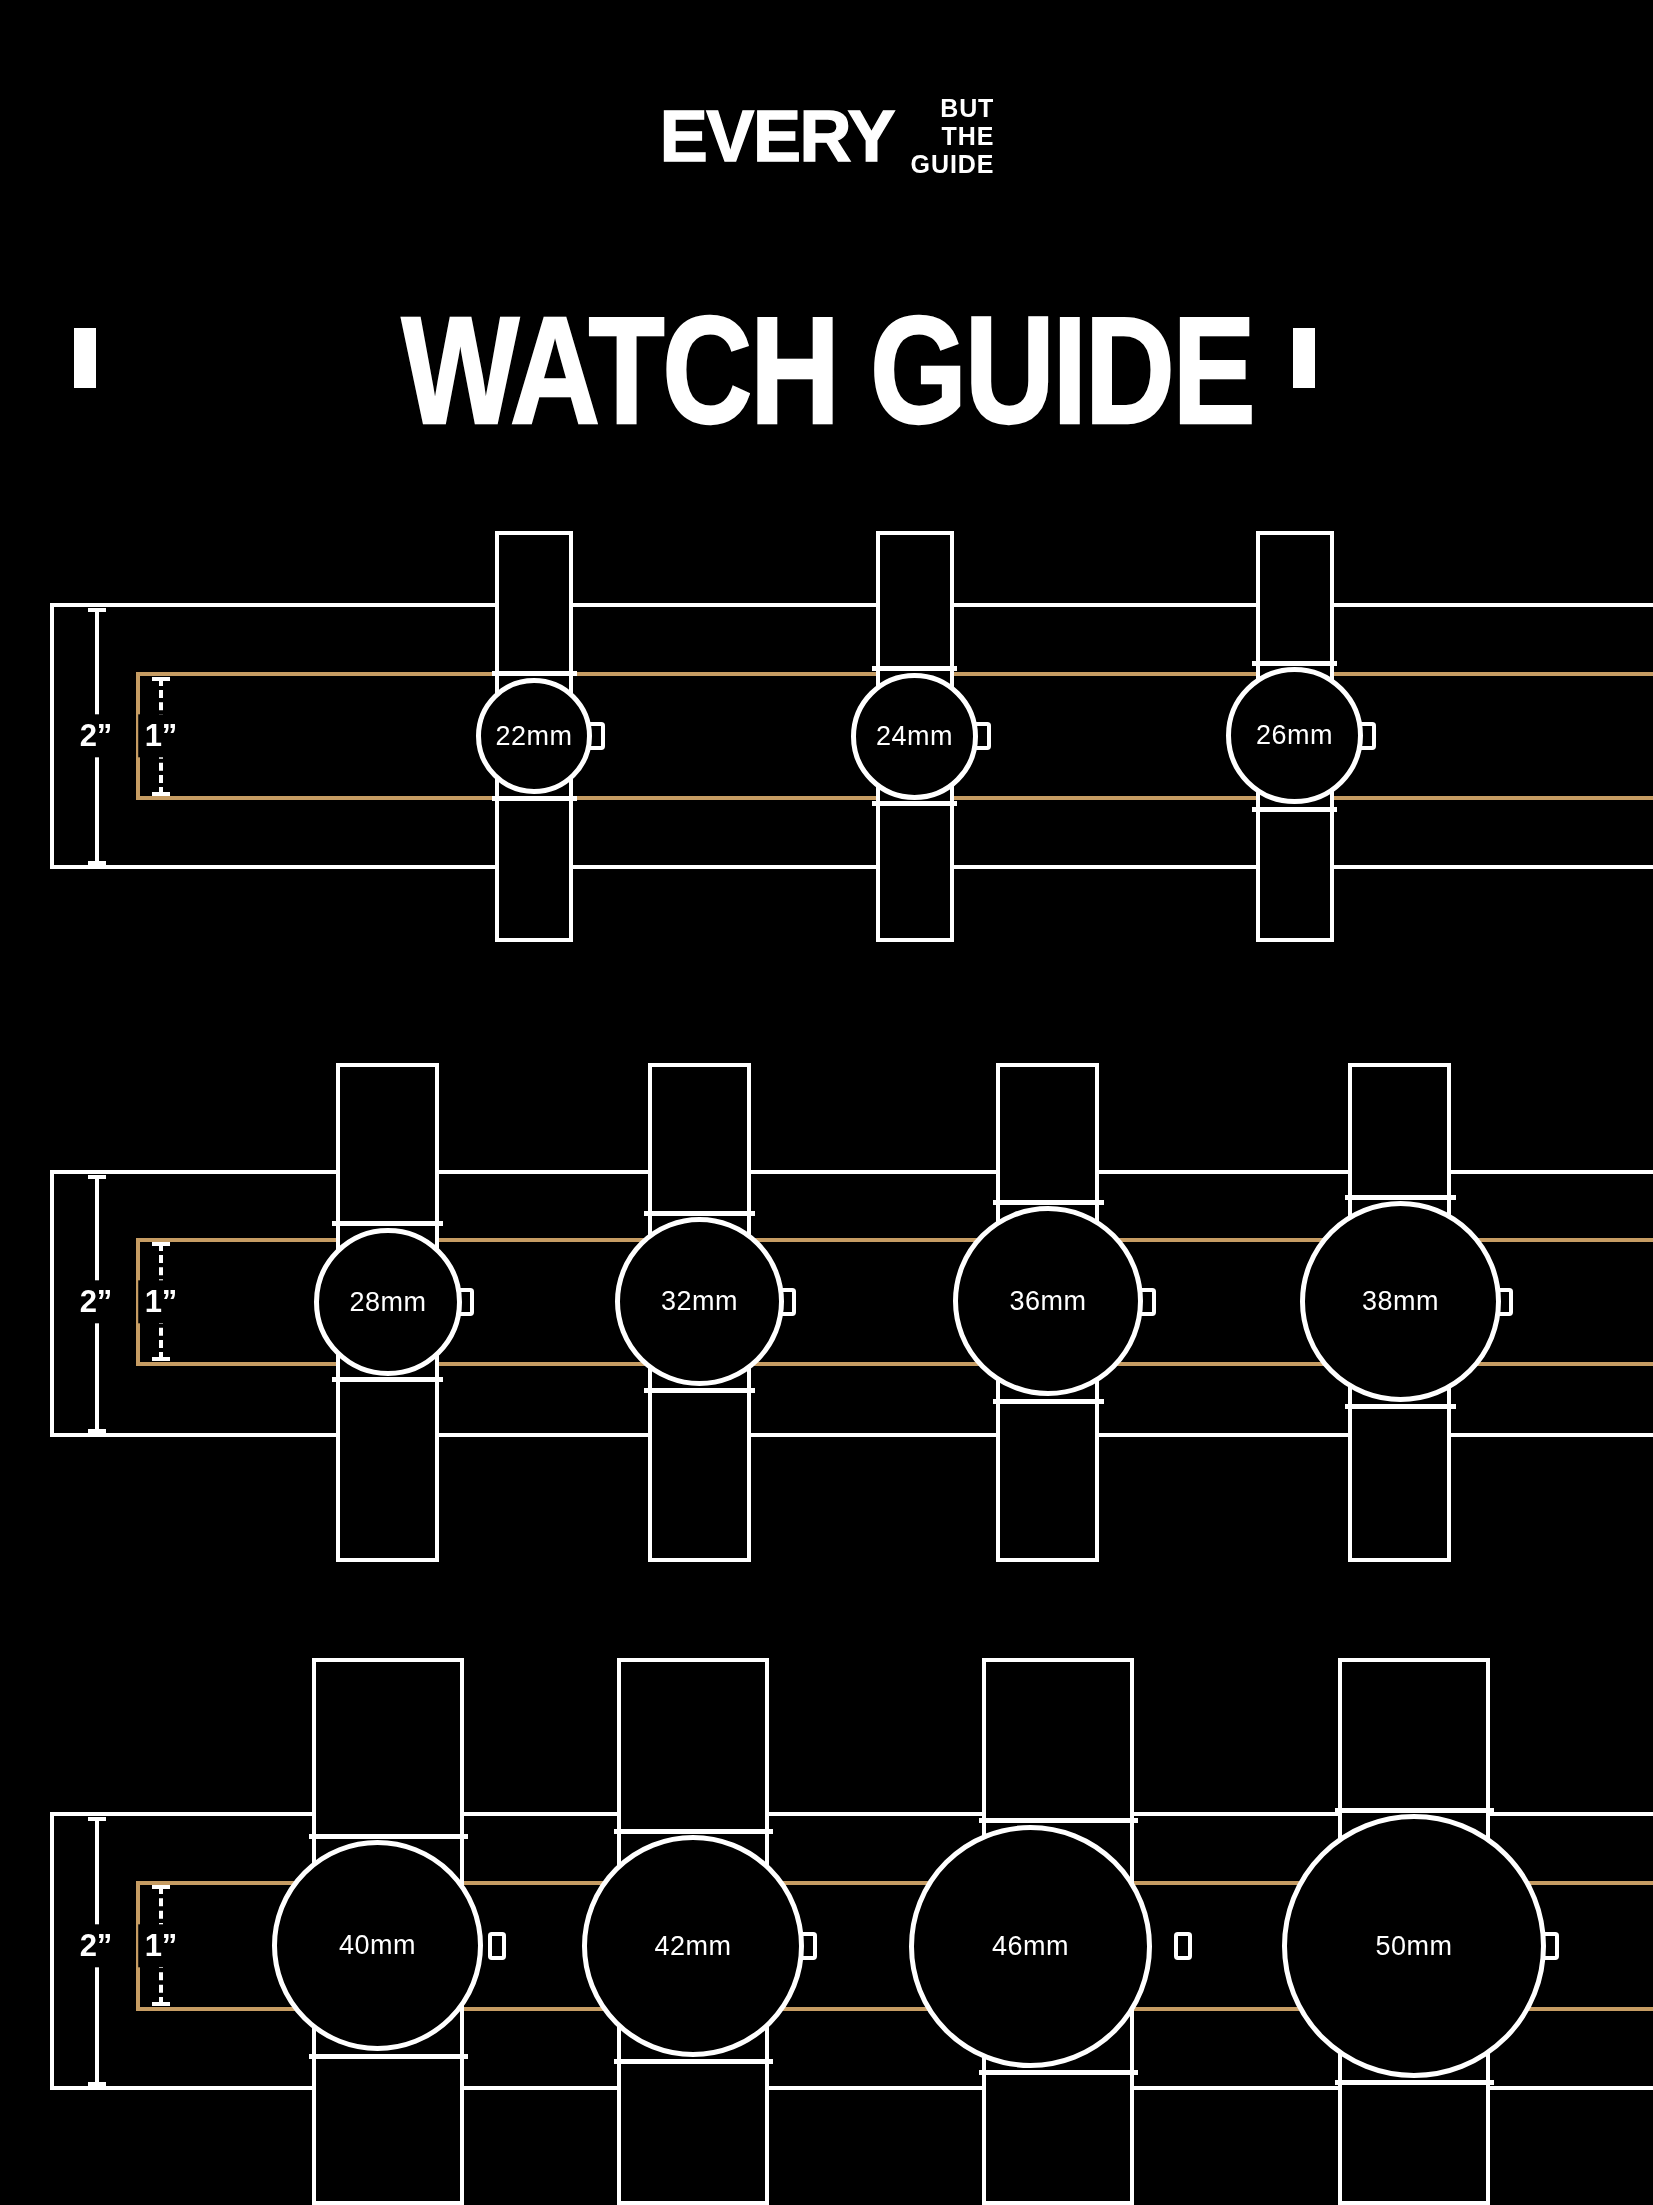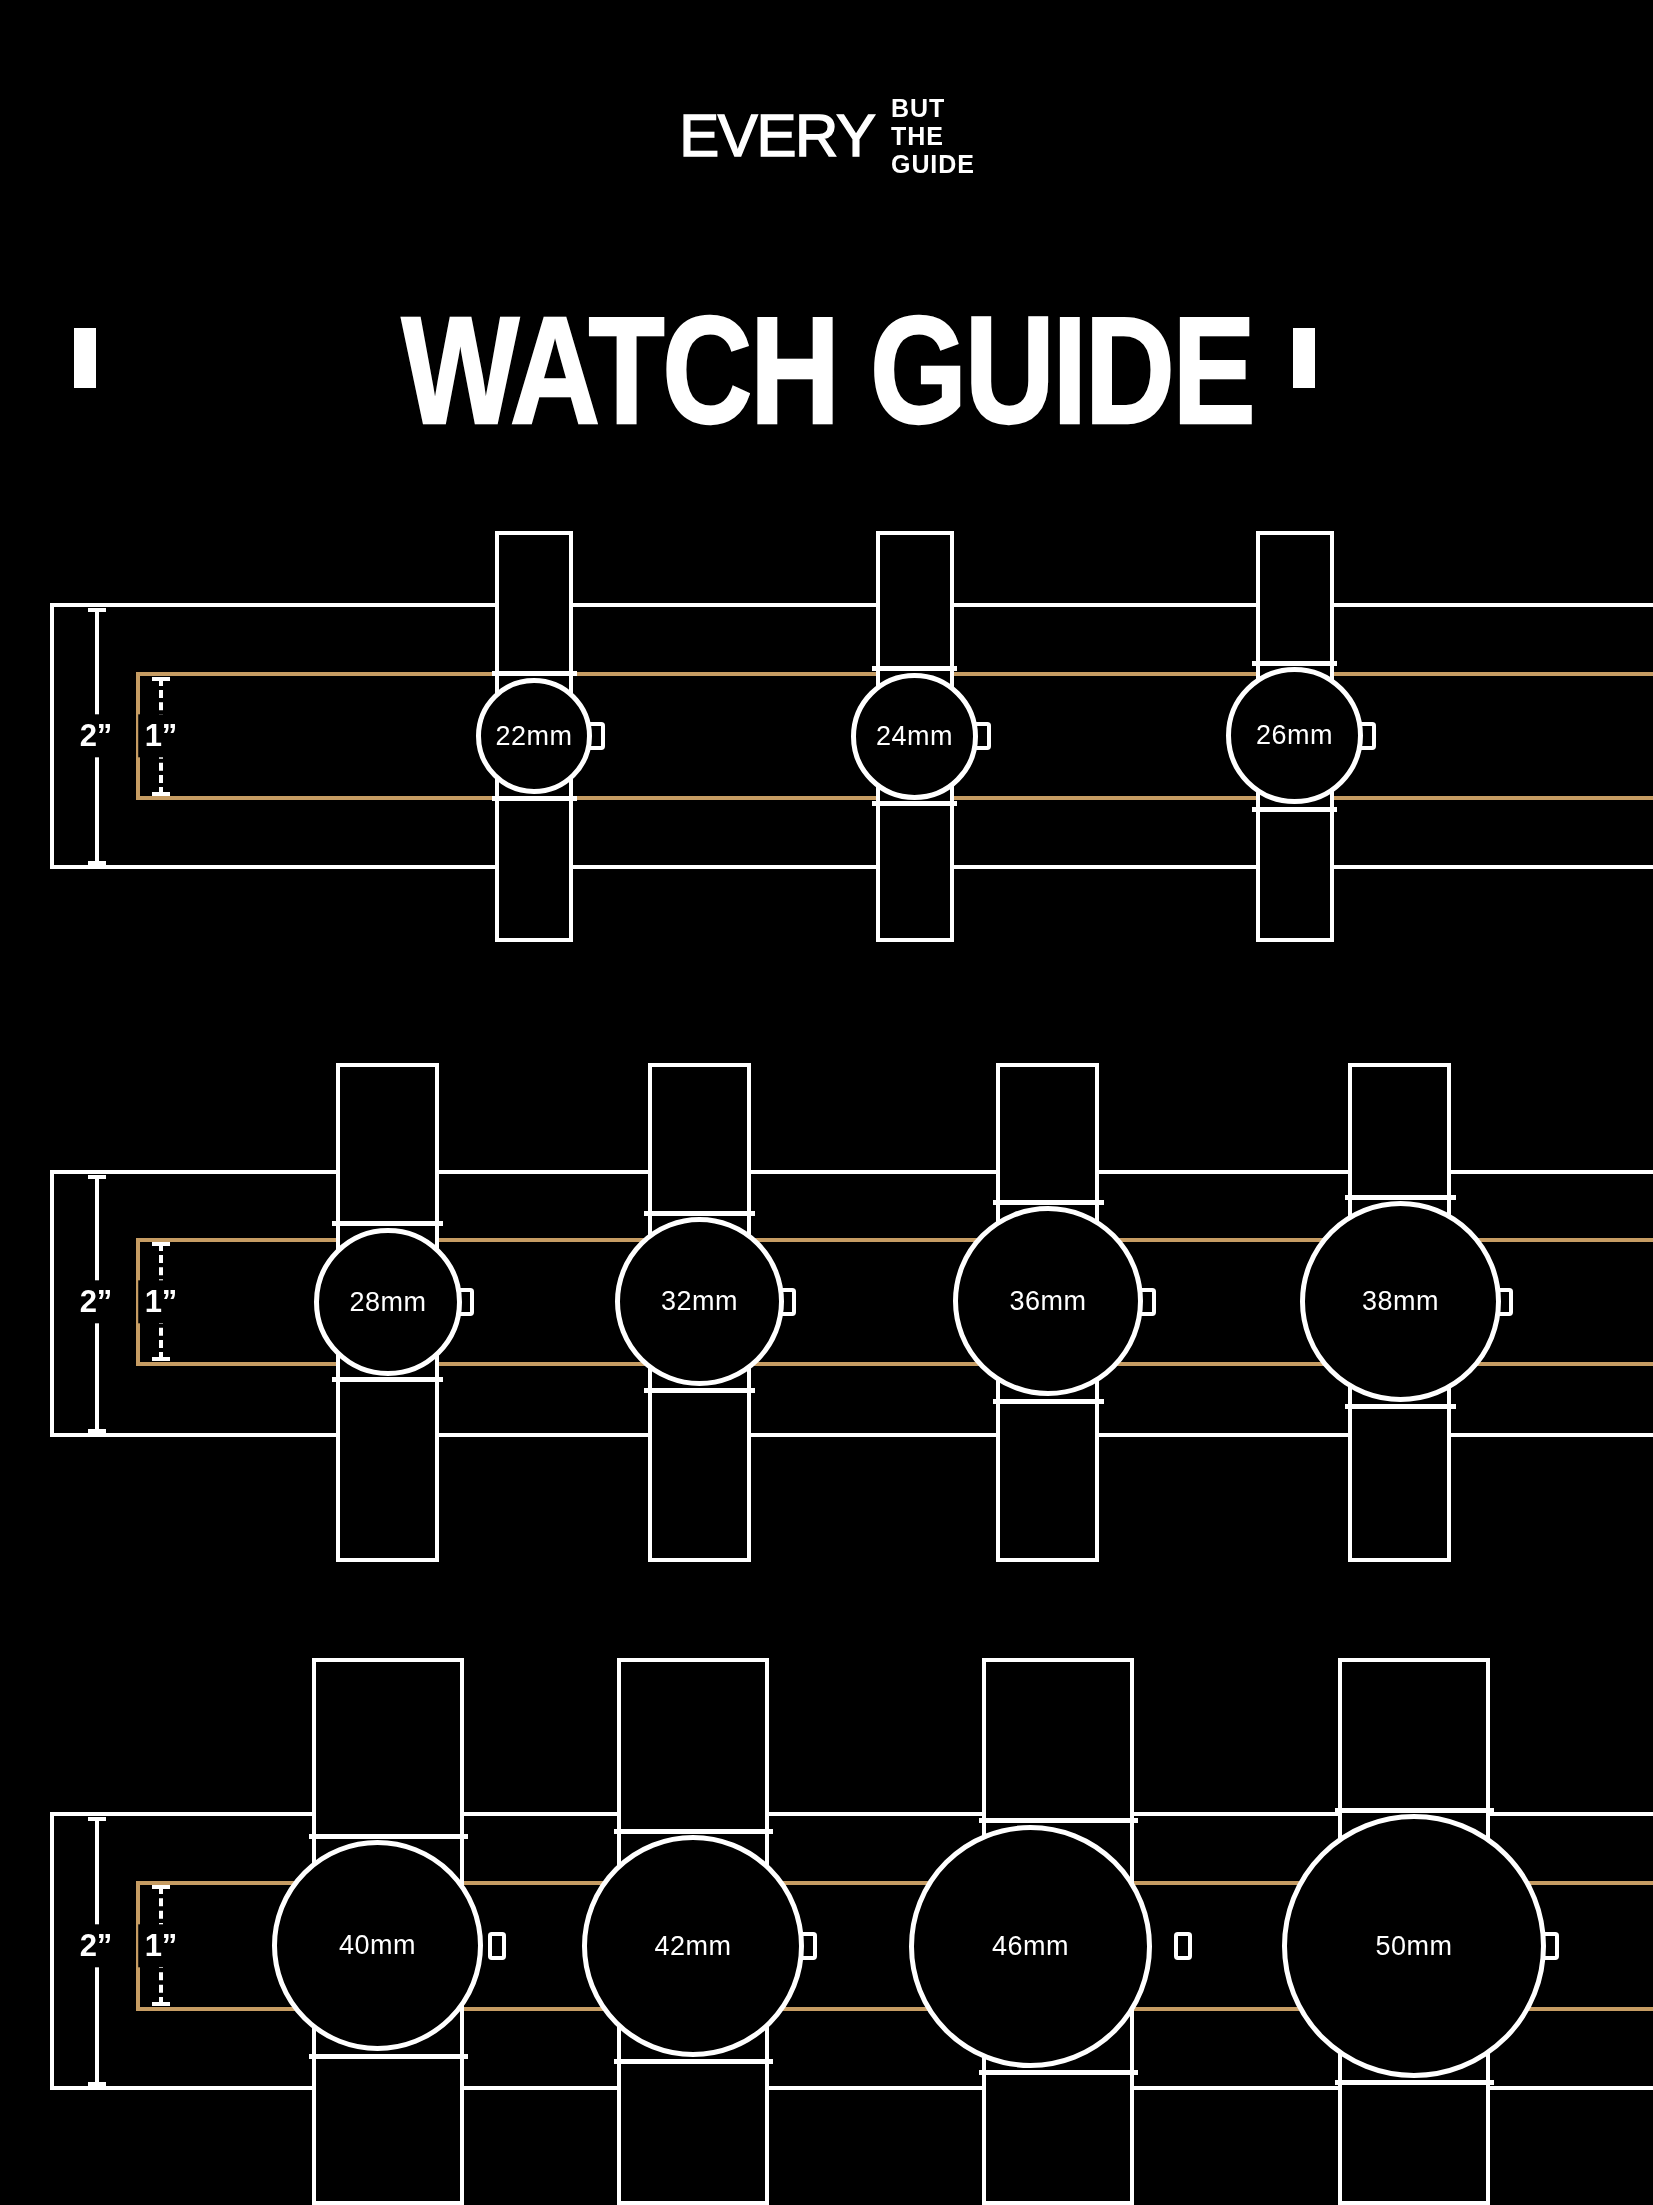--- a/index.html
+++ b/index.html
@@ -6,25 +6,25 @@
   *{ box-sizing:border-box; }
   html,body{ margin:0; padding:0; background:var(--bg); }
   #root{
     position:relative; width:1654px; height:2205px; overflow:hidden;
     background:var(--bg); color:var(--fg);
     font-family:"Liberation Sans","DejaVu Sans",sans-serif;
   }
   
   .logo{ position:absolute; top:94px; left:0; width:100%;
     display:flex; justify-content:center; align-items:center; gap:16.5px; }
-  .logo-word{ font-size:60px; font-weight:normal; letter-spacing:-1.4px;
+  .logo-word{ font-size:72px; font-weight:bold; letter-spacing:-1.4px;
     line-height:1; -webkit-text-stroke:1.4px var(--fg); }
   .logo-box{ display:inline-block; border:6.9px solid var(--gold); padding:7.4px 15.6px 12px; }
   .logo-tagline{ display:flex; flex-direction:column; justify-content:center;
-    font-size:25px; font-weight:bold; line-height:1.12; letter-spacing:0.9px; }
+    font-size:25px; font-weight:bold; line-height:1.12; letter-spacing:0.9px;align-items:flex-end; }
   
   .title-wrap{ position:absolute; top:294px; left:0; width:100%; text-align:center; }
   .title{ display:inline-block; margin:0; font-size:152px; font-weight:bold;
     letter-spacing:-2.8px; line-height:1; -webkit-text-stroke:2.3px var(--fg);
     transform:scaleX(0.82); }
   .title-tick{ position:absolute; width:22px; height:60px; background:var(--fg); top:328px; }
   .title-tick.left{ left:74px; }
   .title-tick.right{ left:1293px; }
   
   .band-white{ position:absolute; border:4.6px solid var(--fg); border-right:0; }

